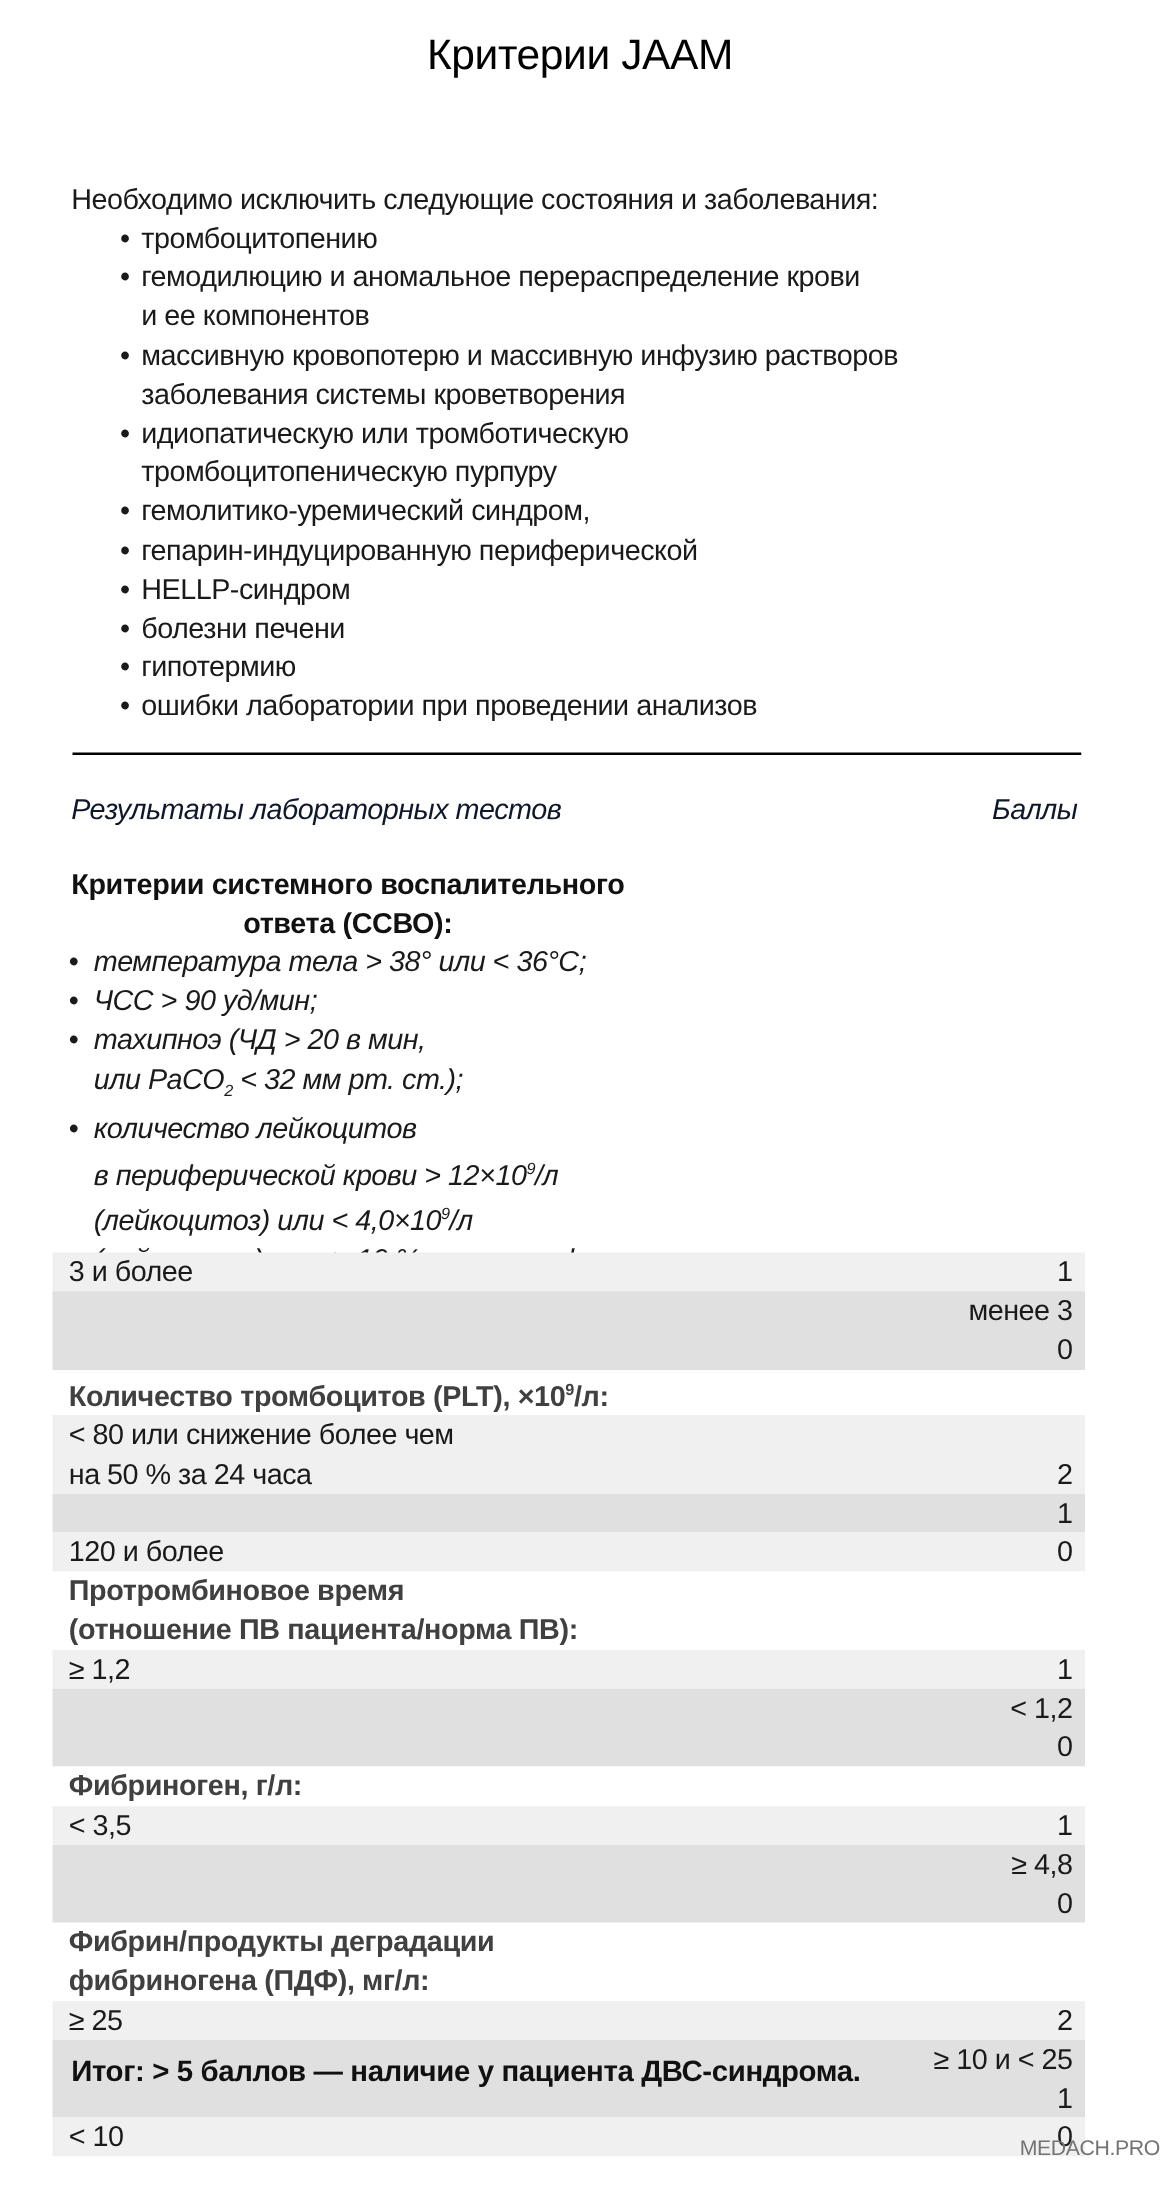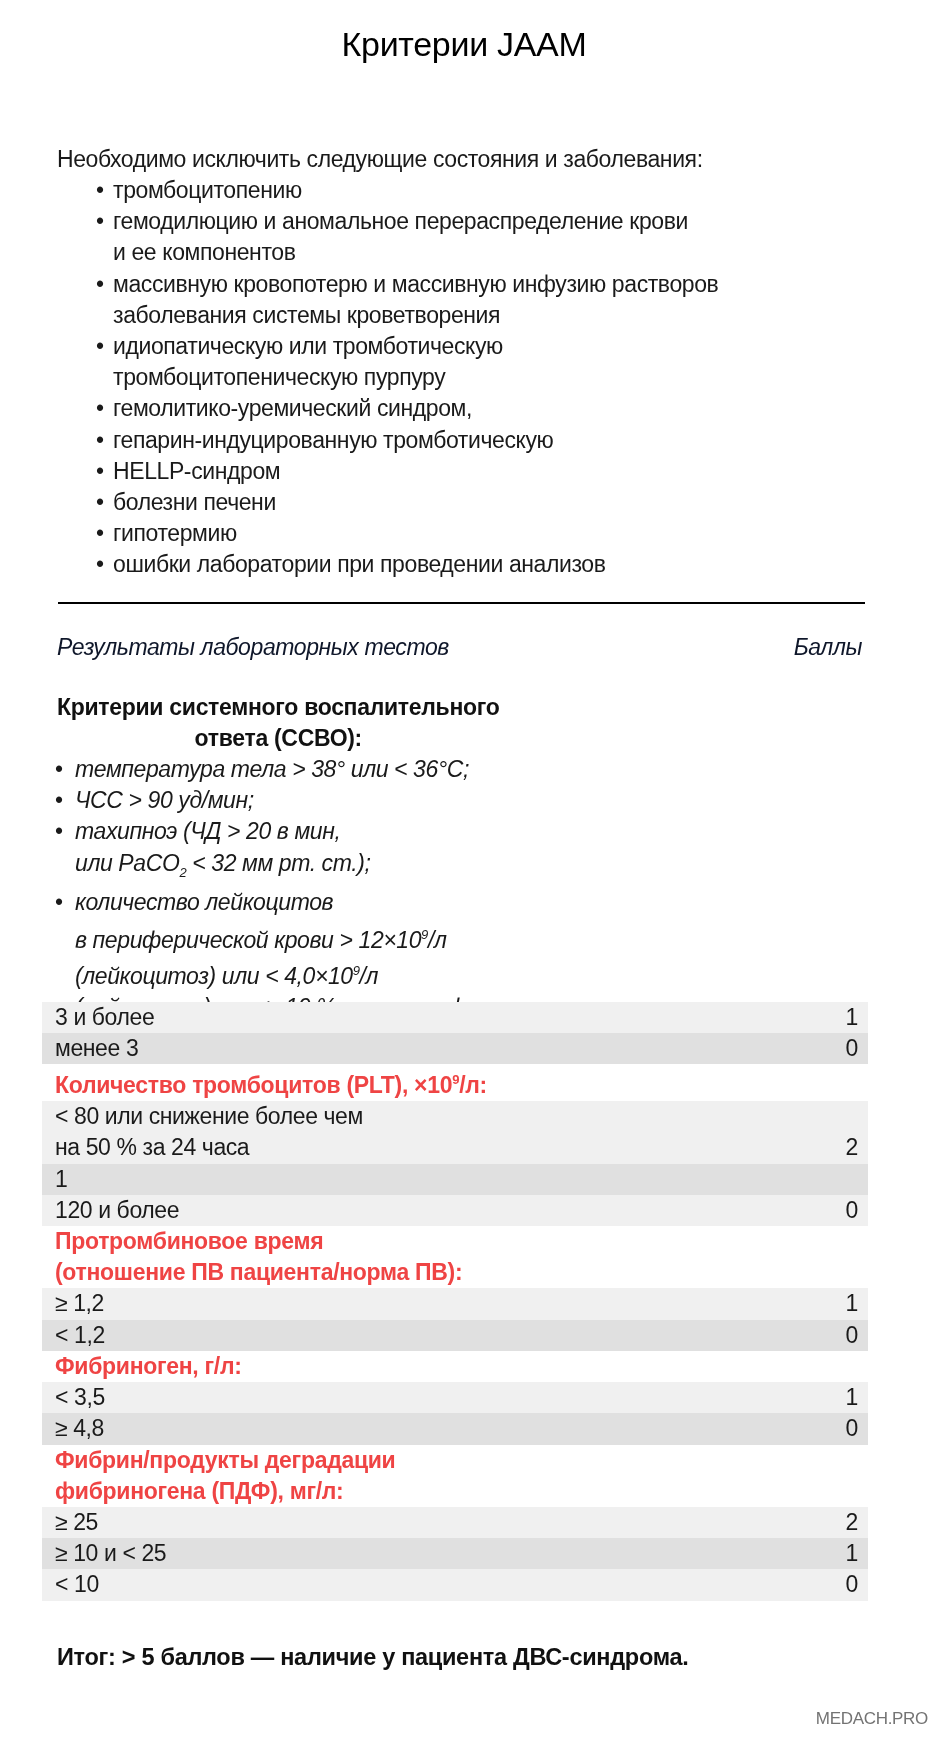--- a/index.html
+++ b/index.html
@@ -19,23 +19,23 @@
   .ssvo-head { position: absolute; left: 57px; top: 692px; font-size: 23px; line-height: 31.2px; font-weight: bold; color: #111; letter-spacing: -0.3px; text-align: center; }
   .ssvo-list { position: absolute; left: 55px; top: 754px; margin: 0; padding: 0; list-style: none;
                font-size: 23px; line-height: 31.2px; font-style: italic; color: #1a1a1a; letter-spacing: -0.4px; }
   .ssvo-list li { position: relative; padding-left: 20px; }
   .ssvo-list li .dot { position: absolute; left: 0; top: 0; font-style: normal; }
   .ssvo-list sub, .ssvo-list sup { font-size: 13px; }
   .table { position: absolute; left: 42px; width: 826px; top: 1002px; }
   .row { display: flex; justify-content: space-between; align-items: flex-end; padding: 0 10px 0 13px;
          font-size: 23px; line-height: 31.2px; color: #1a1a1a; letter-spacing: -0.4px; }
   .row.light { background: #f0f0f0; gap: 32px; }
-  .row.dark { background: #e0e0e0; }
+  .row.dark { background: #e0e0e0; flex-direction: column; }
   .row .label { white-space: pre-line; }
-  .section-head { padding-left: 13px; font-size: 23px; line-height: 31.2px; font-weight: bold; color: #ef4444; letter-spacing: -0.3px; white-space: pre-line; }
+  .section-head { padding-left: 13px; font-size: 23px; line-height: 31.2px; font-weight: bold; color: #404040; letter-spacing: -0.3px; white-space: pre-line; }
   .total { position: absolute; left: 57px; top: 1644px; font-size: 23.5px; font-weight: bold; color: #111; letter-spacing: -0.3px; }
   .footer { position: absolute; left: 0; width: 928px; top: 1709px; text-align: right; font-size: 17px; color: #737373; letter-spacing: -0.3px; }
 </style>
 </head>
 <body>
 
 <div class="title">
   <div>Критерии JAAM</div>
 </div>
 
@@ -43,21 +43,21 @@
 
 <ul class="excl-list">
   <li><span class="dot">•</span><span style="white-space:pre-line">тромбоцитопению</span></li>
   <li><span class="dot">•</span><span style="white-space:pre-line">гемодилюцию и аномальное перераспределение крови
 и ее компонентов</span></li>
   <li><span class="dot">•</span><span style="white-space:pre-line">массивную кровопотерю и массивную инфузию растворов
 заболевания системы кроветворения</span></li>
   <li><span class="dot">•</span><span style="white-space:pre-line">идиопатическую или тромботическую
 тромбоцитопеническую пурпуру</span></li>
   <li><span class="dot">•</span><span style="white-space:pre-line">гемолитико-уремический синдром,</span></li>
-  <li><span class="dot">•</span><span style="white-space:pre-line">гепарин-индуцированную тромботическую</span></li>
+  <li><span class="dot">•</span><span style="white-space:pre-line">гепарин-индуцированную периферической</span></li>
   <li><span class="dot">•</span><span style="white-space:pre-line">HELLP-синдром</span></li>
   <li><span class="dot">•</span><span style="white-space:pre-line">болезни печени</span></li>
   <li><span class="dot">•</span><span style="white-space:pre-line">гипотермию</span></li>
   <li><span class="dot">•</span><span style="white-space:pre-line">ошибки лаборатории при проведении анализов</span></li>
 </ul>
 
 <div class="rule"></div>
 
 <div class="col-head left">Результаты лабораторных тестов</div>
 <div class="col-head right">Баллы</div>

